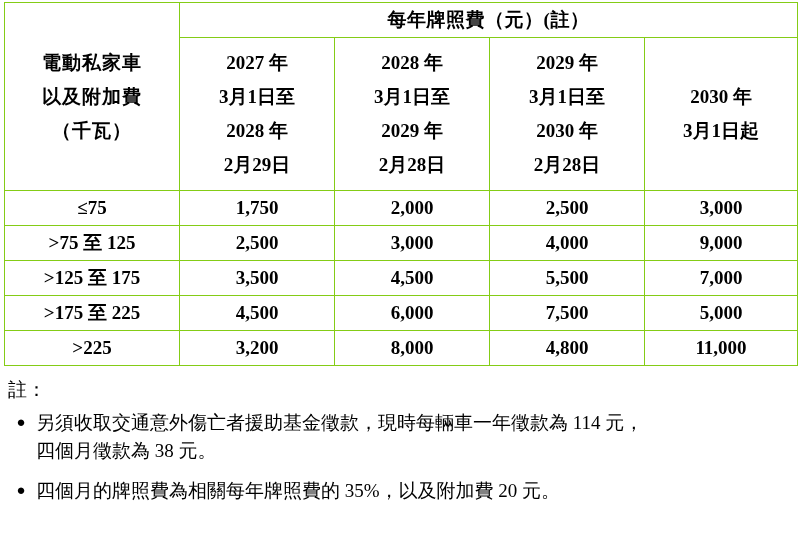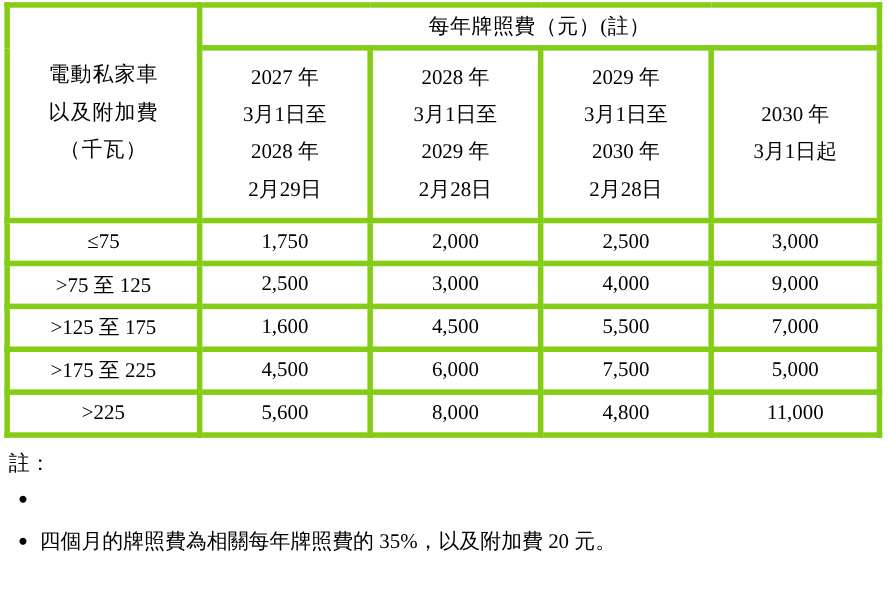--- a/index.html
+++ b/index.html
@@ -20,24 +20,24 @@
     height: 548px;
     box-sizing: border-box;
   }
   table.fee-table {
     border-collapse: collapse;
     width: 793px;
     margin: 2px 0 0 4px;
     table-layout: fixed;
   }
   table.fee-table td, table.fee-table th {
-    border: 5px solid #84cc16;
+    border: 1px solid #84cc16;
     text-align: center;
     vertical-align: middle;
-    font-weight: normal;
+    font-weight: bold;
     font-size: 19px;
     padding: 0;
   }
   .col-a { width: 175px; }
   .col-b { width: 155px; }
   .col-c { width: 155px; }
   .col-d { width: 155px; }
   .col-e { width: 153px; }
 
   .hdr-main {
@@ -148,48 +148,50 @@
       </tr>
       <tr class="data-row">
         <td>&gt;75 至 125</td>
         <td>2,500</td>
         <td>3,000</td>
         <td>4,000</td>
         <td>9,000</td>
       </tr>
       <tr class="data-row">
         <td>&gt;125 至 175</td>
-        <td>1,600</td>
+        <td>3,500</td>
         <td>4,500</td>
         <td>5,500</td>
         <td>7,000</td>
       </tr>
       <tr class="data-row">
         <td>&gt;175 至 225</td>
         <td>4,500</td>
         <td>6,000</td>
         <td>7,500</td>
         <td>5,000</td>
       </tr>
       <tr class="data-row">
         <td>&gt;225</td>
-        <td>5,600</td>
+        <td>3,200</td>
         <td>8,000</td>
         <td>4,800</td>
         <td>11,000</td>
       </tr>
     </tbody>
   </table>
 
   <div class="note-block">
     <div class="note-title">註：</div>
 
     <div class="bullet-item">
       <div class="bullet-mark">●</div>
       <div class="bullet-text">
+        <span class="l2">另須收取交通意外傷亡者援助基金徵款，現時每輛車一年徵款為 114 元，</span>
+        <span class="l2">四個月徵款為 38 元。</span>
       </div>
     </div>
 
     <div class="bullet-item">
       <div class="bullet-mark">●</div>
       <div class="bullet-text">
         <span class="l2">四個月的牌照費為相關每年牌照費的 35%，以及附加費 20 元。</span>
       </div>
     </div>
   </div>

